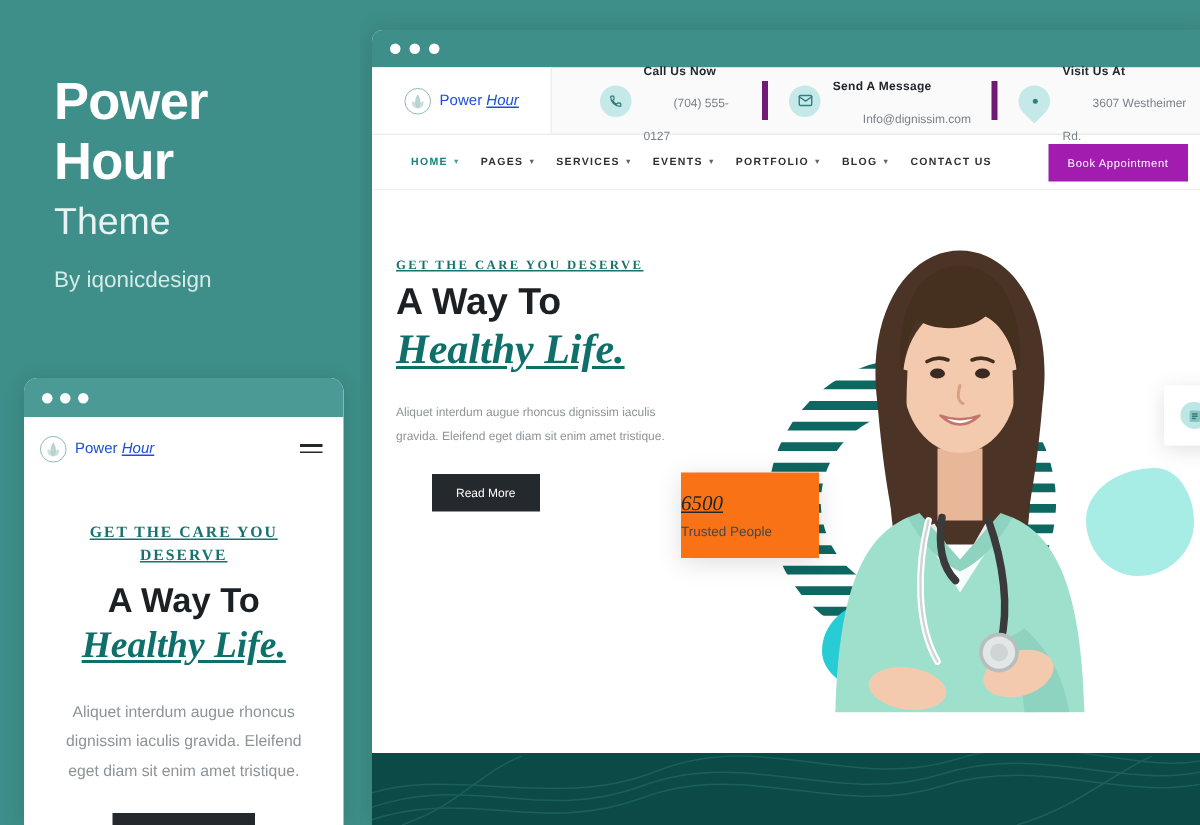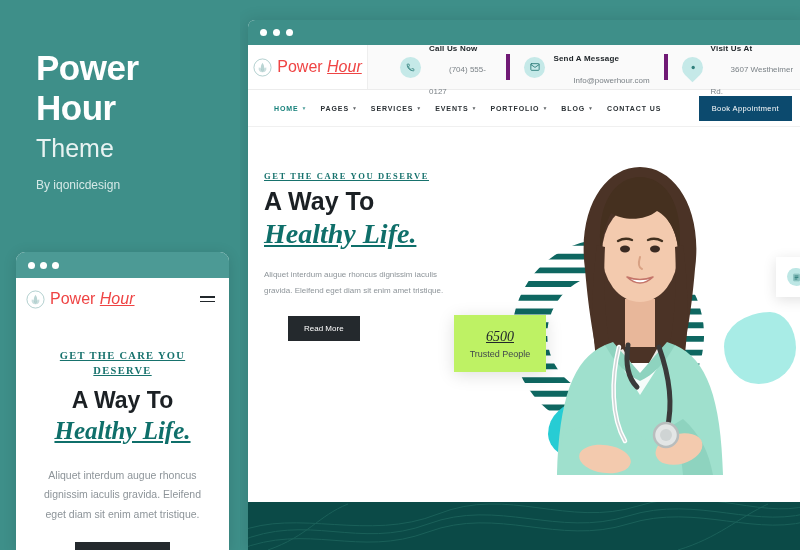--- a/index.html
+++ b/index.html
@@ -23,21 +23,21 @@
     font-size: 35px; font-weight: 700; line-height: 1.15;
     color: #ffffff; letter-spacing: -0.5px;
   }
   .promo-sub {
     position: absolute; left: 36px; top: 134px;
     font-size: 25px; font-weight: 400;
     color: #e8f3f2;
   }
   .promo-by {
     position: absolute; left: 36px; top: 178px;
-    font-size: 12px; font-weight: 400;
+    font-size: 15px; font-weight: 400;
     color: #d5e9e7;
   }
 
   
   .mobile-mock {
     position: absolute; left: 16px; top: 252px;
     width: 213px; height: 298px;
     background: #ffffff;
     border-radius: 9px 9px 0 0;
     overflow: hidden;
@@ -47,21 +47,21 @@
     height: 26px; background: #4c9a95;
     display: flex; align-items: center; padding-left: 12px; gap: 5px;
   }
   .mobile-chrome .dot { width: 7px; height: 7px; border-radius: 50%; background: #ffffff; }
   .mobile-head {
     height: 42px; display: flex; align-items: center;
     justify-content: space-between; padding: 0 14px 0 10px;
   }
   .logo-row { display: flex; align-items: center; gap: 5px; }
   .logo-mark { width: 19px; height: 19px; opacity: .55; flex: 0 0 auto;}
-  .logo-text { font-size: 16px; color: #ef4444; font-weight: 500; white-space: nowrap; }
+  .logo-text { font-size: 10px; color: #1d4ed8; font-weight: 500; white-space: nowrap; }
   .logo-text i { font-style: italic; text-decoration: underline; }
   .hamburger { display: flex; flex-direction: column; gap: 3px; cursor: pointer; }
   .hamburger span { display: block; width: 15px; height: 1.6px; background: #21272b; }
   .hamburger span:nth-child(2) { width: 15px; }
 
   .mobile-body { padding: 28px 18px 0; text-align: center; }
   .eyebrow {
     font-family: "Liberation Serif", serif;
     font-weight: 700;
     color: #17726d; letter-spacing: 1.3px;
@@ -134,21 +134,21 @@
   }
   .nav { display: flex; align-items: center; gap: 13px; flex: 1; }
   .nav-item {
     font-size: 7px; font-weight: 700; letter-spacing: .9px;
     color: #2b3135; display: flex; align-items: center; gap: 3px;
     cursor: pointer; white-space: nowrap;
   }
   .nav-item.active { color: #17817b; }
   .caret { font-size: 5px; opacity: .75; }
   .book-btn {
-    background: #0c4a6e; color: #ffffff;
+    background: #a21caf; color: #ffffff;
     font-size: 7.5px; letter-spacing: .4px;
     padding: 8px 13px; border: none; cursor: pointer;
   }
 
   
   .hero {
     position: relative; height: 348px;
     background: #ffffff; overflow: hidden;
   }
   .hero-left { position: absolute; left: 16px; top: 44px; width: 200px; z-index: 6; }
@@ -163,24 +163,24 @@
   .d-para { font-size: 8px; color: #8d9499; line-height: 1.95; margin-top: 16px; width: 185px; }
   .d-btn {
     display: inline-block; margin-top: 17px;
     background: #24292d; color: #fff;
     font-size: 8px; padding: 8px 16px; border: none; cursor: pointer; margin-left: 24px;
   }
 
   
   .stat-card {
     position: absolute; left: 206px; top: 188px;
-    width: 92px; height: 57px; background: #bef264;
+    width: 92px; height: 57px; background: #f97316;
     box-shadow: 0 3px 16px rgba(0,0,0,0.13);
     display: flex; flex-direction: column;
-    align-items: center; justify-content: center; gap: 4px; z-index: 7;
+    align-items: flex-start; justify-content: center; gap: 4px; z-index: 7;
   }
   .stat-num {
     font-family: "Liberation Serif", serif; font-style: italic;
     font-size: 14px; color: #21272b; text-decoration: underline;
   }
   .stat-lbl { font-size: 9px; color: #42484d; }
 
   
   .float-card {
     position: absolute; right: -8px; top: 130px;
@@ -300,21 +300,21 @@
 
       <div class="contact">
         <span class="c-icon">
           <svg width="10" height="10" viewBox="0 0 24 24" fill="none" stroke="currentColor" stroke-width="2.2" stroke-linecap="round" stroke-linejoin="round">
             <rect x="2" y="4" width="20" height="16" rx="2"></rect>
               <path d="M2 6l10 7 10-7"></path>
           </svg>
         </span>
         <span class="c-txt">
           <span class="c-title">Send A Message</span><br>
-          <span class="c-val">Info@powerhour.com</span>
+          <span class="c-val">Info@dignissim.com</span>
         </span>
       </div>
 
       <div class="contact">
         <span class="c-icon pin">
           <svg width="8" height="8" viewBox="0 0 24 24" fill="currentColor">
               <circle cx="12" cy="12" r="5"></circle>
             </svg>
         </span>
         <span class="c-txt">

